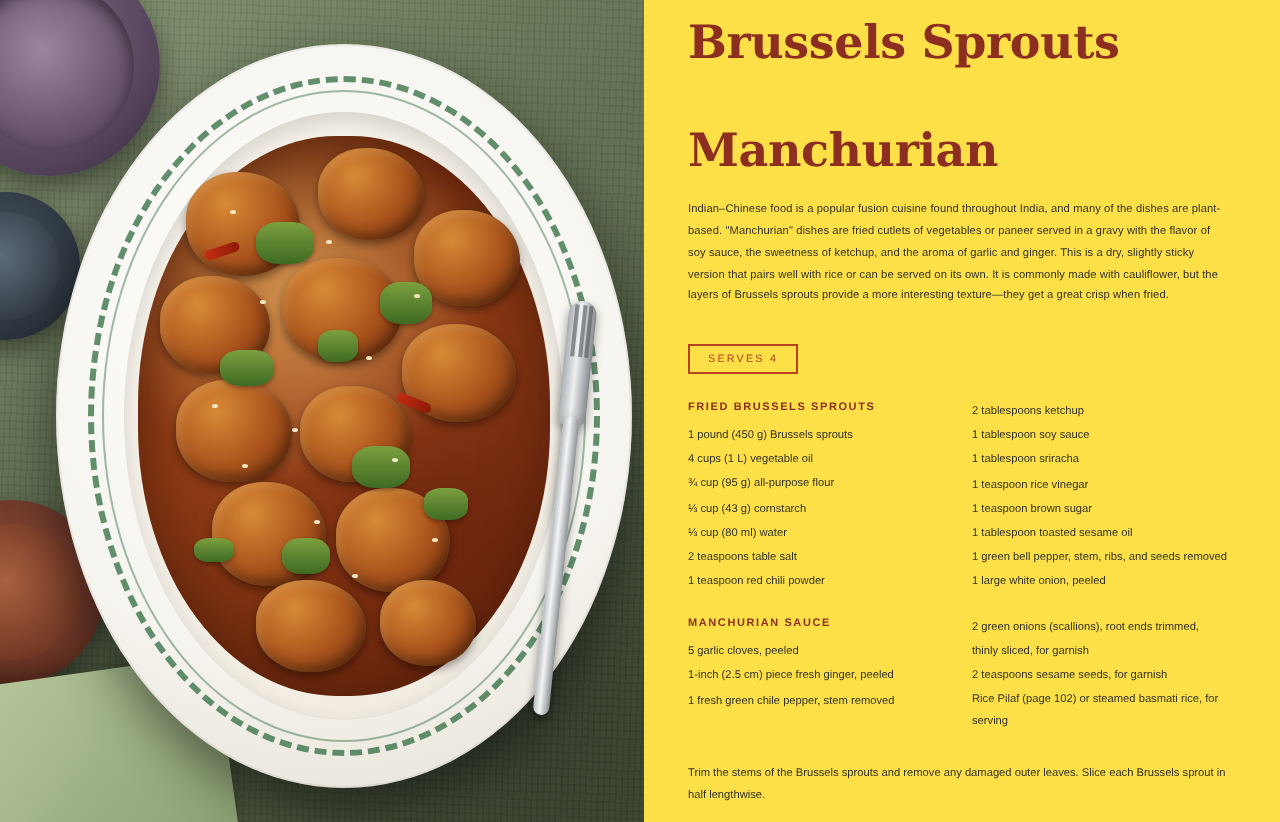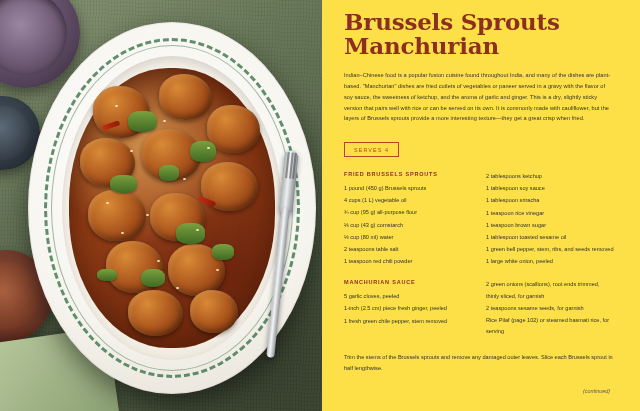--- a/index.html
+++ b/index.html
@@ -167,21 +167,21 @@
   }
   .title {
     font-family: "DejaVu Serif", serif;
     font-weight: bold;
     color: #8d2f20;
     font-size: 23px;
     line-height: 1.04;
     letter-spacing: -0.2px;
     margin: 6px 0 0 0;
   }
-  .title .line2 { display: block; }
+  .title .line2 { display: block; margin-top: 30px; }
   .intro {
     margin-top: 12px;
     font-size: 5.6px;
     line-height: 1.95;
     color: #33312e;
     text-align: left;
     letter-spacing: .05px;
   }
   .serves {
     margin-top: 12px;

